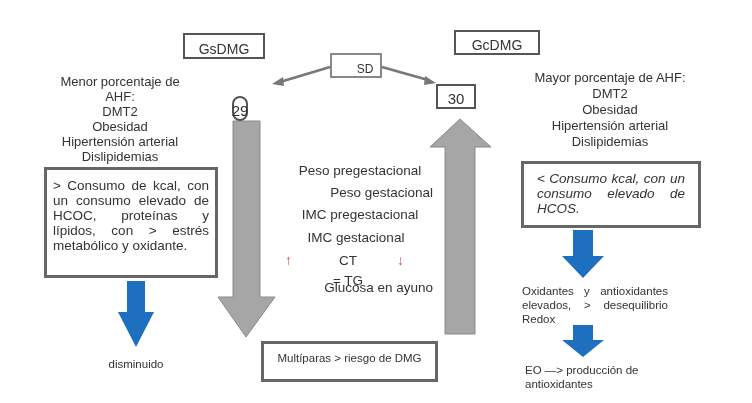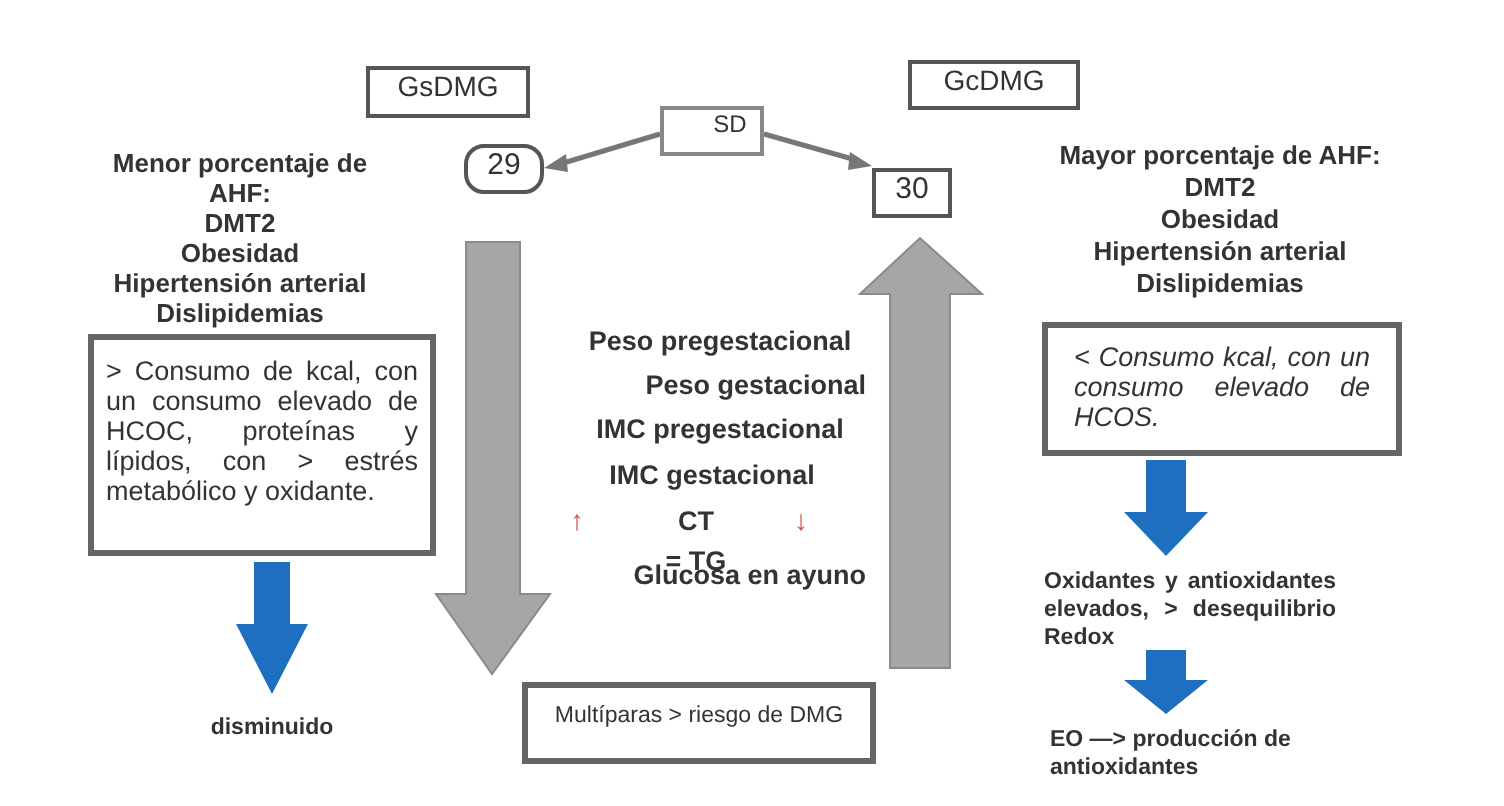--- a/index.html
+++ b/index.html
@@ -1,21 +1,21 @@
 <!DOCTYPE html>
 <html><head>
 <meta charset="utf-8">
 <style>
   html, body { margin: 0; padding: 0; background: #ffffff; }
   body { width: 752px; height: 403px; position: relative; overflow: hidden;
          font-family: "Liberation Sans", sans-serif; color: #333333; }
   .box { position: absolute; box-sizing: border-box; border: 2px solid #555555;
          background: #fff; font-family: "Liberation Sans", sans-serif; }
-  .label-box { display: flex; align-items: flex-start; justify-content: center; font-size: 14px; color: #333; }
-  .txt { position: absolute; font-size: 13px; line-height: 15px; text-align: center; color: #333; font-weight: bold; }
+  .label-box { display: flex; align-items: flex-end; justify-content: center; font-size: 14px; color: #333; }
+  .txt { position: absolute; font-size: 13px; line-height: 15px; text-align: center; color: #333; }
   .justify { text-align: justify; text-align-last: left; }
   svg { position: absolute; left: 0; top: 0; }
   .arrowglyph { position: absolute; font-size: 14px; color: #d9534f; }
 </style>
 </head>
 <body>
 
 <svg width="752" height="403">
 
   <polygon points="233,121 260,121 260,297 275,297 246,337 218,297 233,297" fill="#a6a6a6" stroke="#8a8a8a" stroke-width="1"></polygon>
@@ -34,21 +34,21 @@
 
 <div class="box label-box" style="left:183px; top:33px; width:82px; height:26px;">
   <span>GsDMG</span>
 </div>
 <div class="box label-box" style="left:454px; top:30px; width:86px; height:25px;">
   <span>GcDMG</span>
 </div>
 <div class="box label-box" style="left:330px; top:53px; width:52px; height:25px; font-size:12px; border-color:#888;padding-left:18px;">
   <span>SD</span>
 </div>
-<div class="box label-box" style="left:232px; top:72px; width:40px; height:25px; font-size:15px;border-radius:10px;">
+<div class="box label-box" style="left:232px; top:96px; width:16px; height:25px; font-size:15px;border-radius:10px;">
   <span>29</span>
 </div>
 <div class="box label-box" style="left:436px; top:84px; width:40px; height:25px; font-size:15px;">
   <span>30</span>
 </div>
 
 <div class="txt" style="left:40px; top:74px; width:160px; font-size:13px; line-height:15px;">
   <div>Menor porcentaje de</div>
   <div>AHF:</div>
   <div>DMT2</div>

